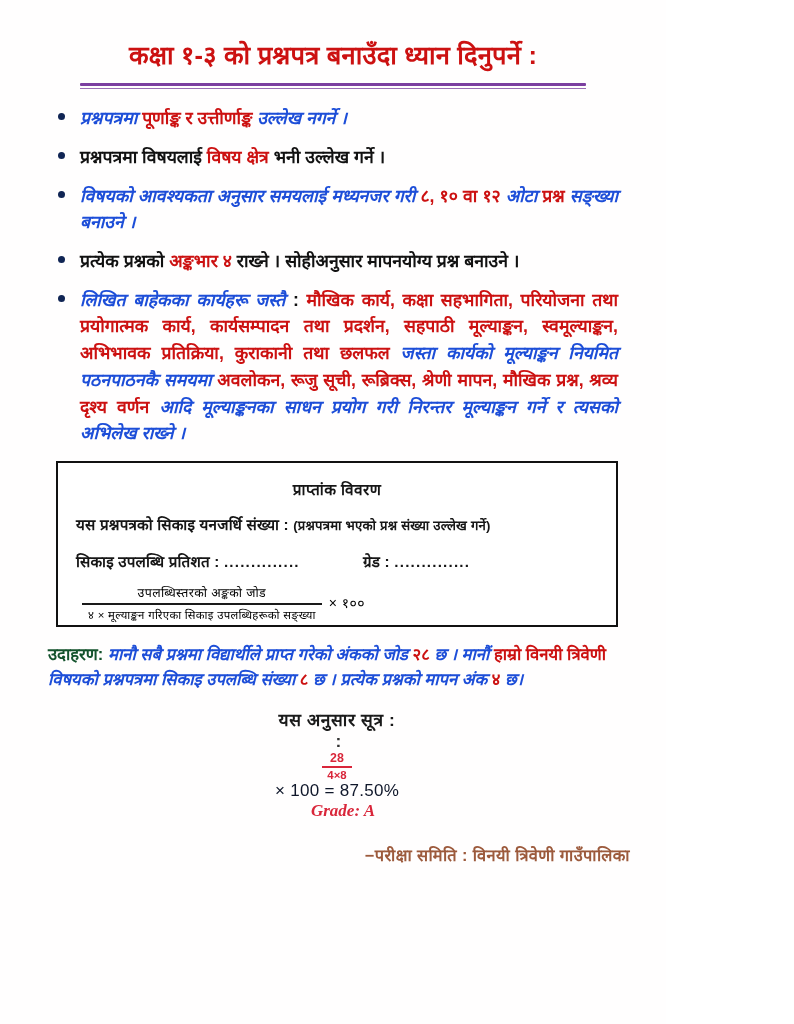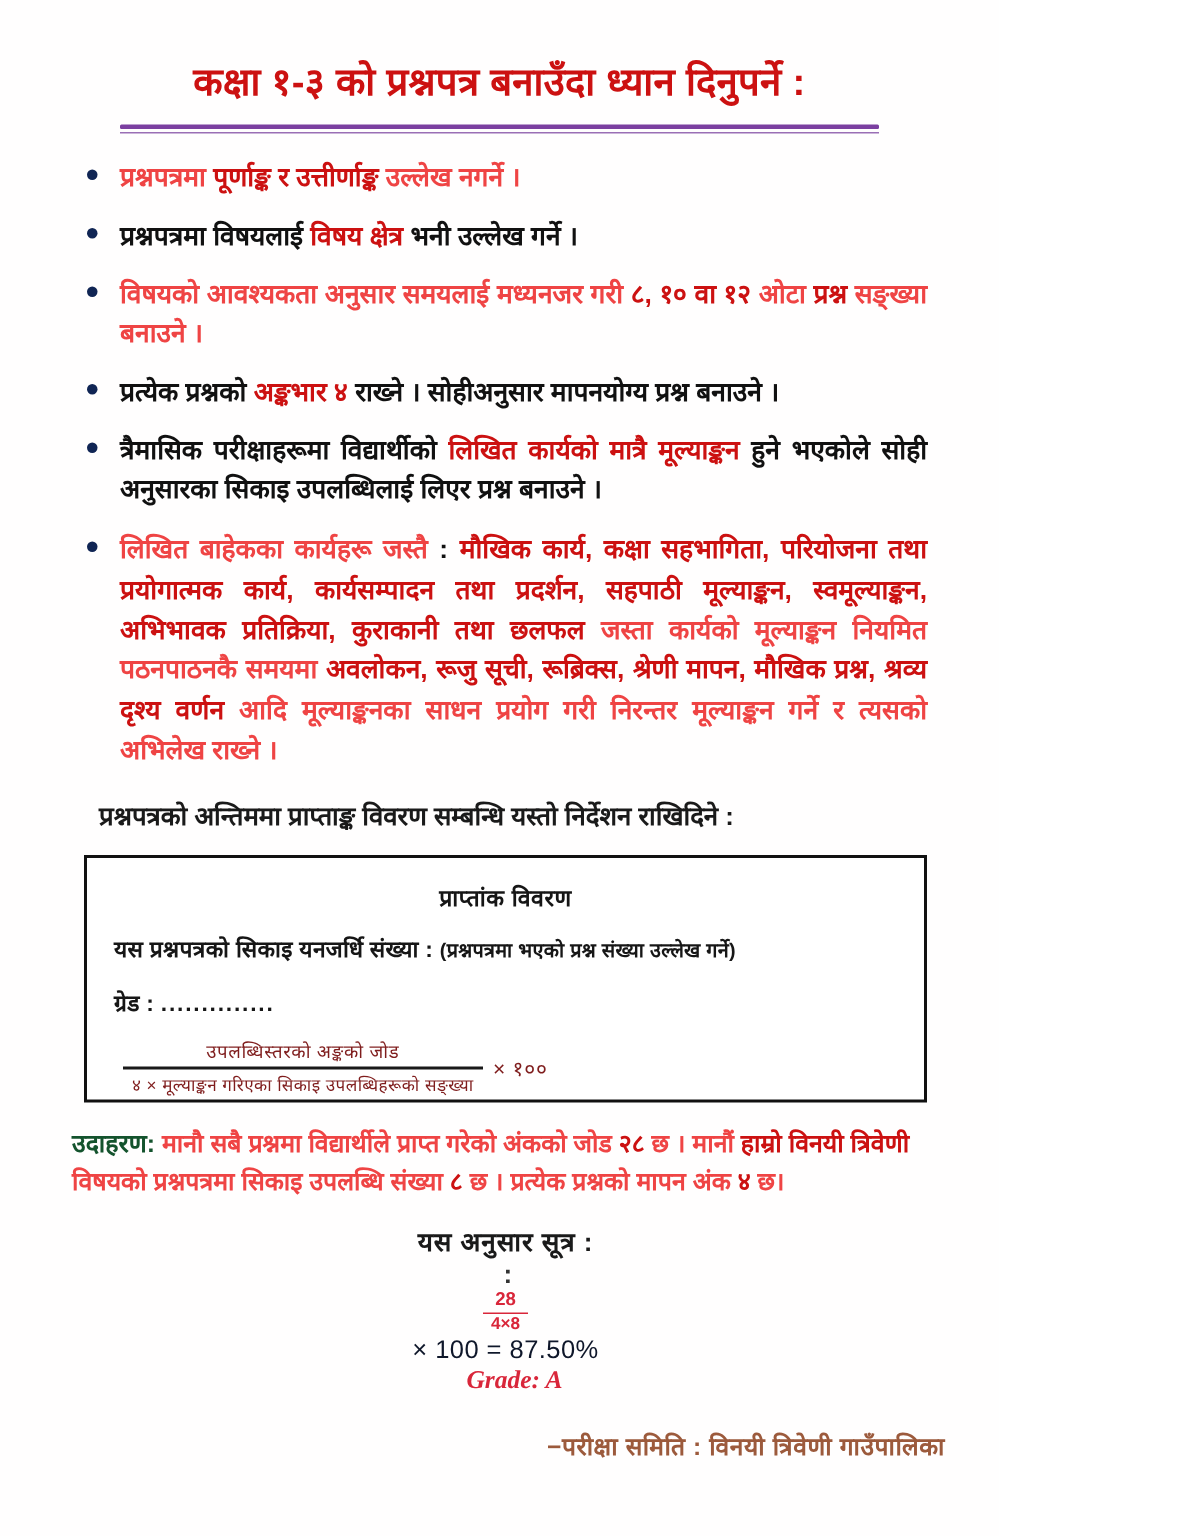--- a/index.html
+++ b/index.html
@@ -70,21 +70,21 @@
     top: 8px;
     width: 7px;
     height: 7px;
     border-radius: 50%;
     background: #102554;
   }
   .bullet.long { line-height: 1.52; }
   .bullet.para7 { margin-bottom: 10px; }
 
   .r { color: #cc1111; }
-  .b { color: #ef4444; }
+  .b { color: #1d4ed8; font-style: italic; }
   .k { color: #111111; }
 
   
   .leadin {
     padding: 8px 48px 0 66px;
     font-size: 17.2px;
     font-weight: bold;
     color: #1a1a1a;
     line-height: 1.4;
   }
@@ -127,21 +127,21 @@
   }
   .box-row.two-col .left { flex: 0 0 55%; }
   .box-row.two-col .right { flex: 1; }
 
   
   .frac-line {
     display: flex;
     align-items: center;
     margin: 8px 0 2px 6px;
     font-size: 13px;
-    color: #7f1d1d;
+    color: #000000;
   }
   .frac {
     display: inline-flex;
     flex-direction: column;
     align-items: center;
   }
   .frac .num {
     font-size: 12.4px;
     padding: 0 10px 2px 10px;
     letter-spacing: 0.4px;
@@ -255,42 +255,41 @@
       <span class="seg-host"><span class="k">प्रश्नपत्रमा विषयलाई </span><span class="r">विषय क्षेत्र</span><span class="k"> भनी उल्लेख गर्ने ।</span></span>
     </div>
     <div class="bullet">
       <span class="dot"></span>
       <span class="seg-host"><span class="b">विषयको आवश्यकता अनुसार समयलाई मध्यनजर गरी </span><span class="r">८, १० वा १२</span><span class="b"> ओटा </span><span class="r">प्रश्न</span><span class="b"> सङ्ख्या बनाउने ।</span></span>
     </div>
     <div class="bullet">
       <span class="dot"></span>
       <span class="seg-host"><span class="k">प्रत्येक प्रश्नको </span><span class="r">अङ्कभार ४</span><span class="k"> राख्ने । सोहीअनुसार मापनयोग्य प्रश्न बनाउने ।</span></span>
     </div>
-    <div class="bullet long">
-      <span class="dot"></span>
-      <span class="seg-host"><span class="k">त्रैमासिक परीक्षाहरूमा विद्यार्थीको </span><span class="r">लिखित कार्यको मात्रै मूल्याङ्कन</span><span class="k"> हुने भएकोले सोही अनुसारका सिकाइ उपलब्धिलाई लिएर प्रश्न बनाउने ।</span></span>
-    </div>
     <div class="bullet long para7">
       <span class="dot"></span>
       <span class="seg-host"><span class="b">लिखित बाहेकका कार्यहरू जस्तै </span><span class="k">: </span><span class="r">मौखिक कार्य, कक्षा सहभागिता, परियोजना तथा प्रयोगात्मक कार्य, कार्यसम्पादन तथा प्रदर्शन, सहपाठी मूल्याङ्कन, स्वमूल्याङ्कन, अभिभावक प्रतिक्रिया, कुराकानी तथा छलफल</span><span class="b"> जस्ता कार्यको मूल्याङ्कन नियमित पठनपाठनकै समयमा </span><span class="r">अवलोकन, रूजु सूची, रूब्रिक्स, श्रेणी मापन, मौखिक प्रश्न, श्रव्य दृश्य वर्णन</span><span class="b"> आदि मूल्याङ्कनका साधन प्रयोग गरी निरन्तर मूल्याङ्कन गर्ने र त्यसको अभिलेख राख्ने ।</span></span>
     </div>
   </div>
 
-  <div class="leadin">प्रश्नपत्रको अन्तिममा प्राप्ताङ्क विवरण सम्बन्धि यस्तो निर्देशन राखिदिने :</div>
 
   <div class="marks-box">
     <div class="box-title">प्राप्तांक  विवरण</div>
 
 
     <div class="box-row">
       <span>यस प्रश्नपत्रको सिकाइ यनजर्धि संख्या :</span>
       <span class="small">(प्रश्नपत्रमा भएको प्रश्न संख्या उल्लेख गर्ने)</span>
     </div>
 
     <div class="box-row two-col">
+      <div class="left">
+        <span>सिकाइ  उपलब्धि  प्रतिशत :</span>
+        <span class="dots-fill">..............</span>
+      </div>
       <div class="right">
         <span>ग्रेड :</span>
         <span class="dots-fill">..............</span>
       </div>
     </div>
 
     <div class="frac-line">
       <span class="frac">
         <span class="num">उपलब्धिस्तरको अङ्कको जोड</span>
         <span class="bar"></span>

